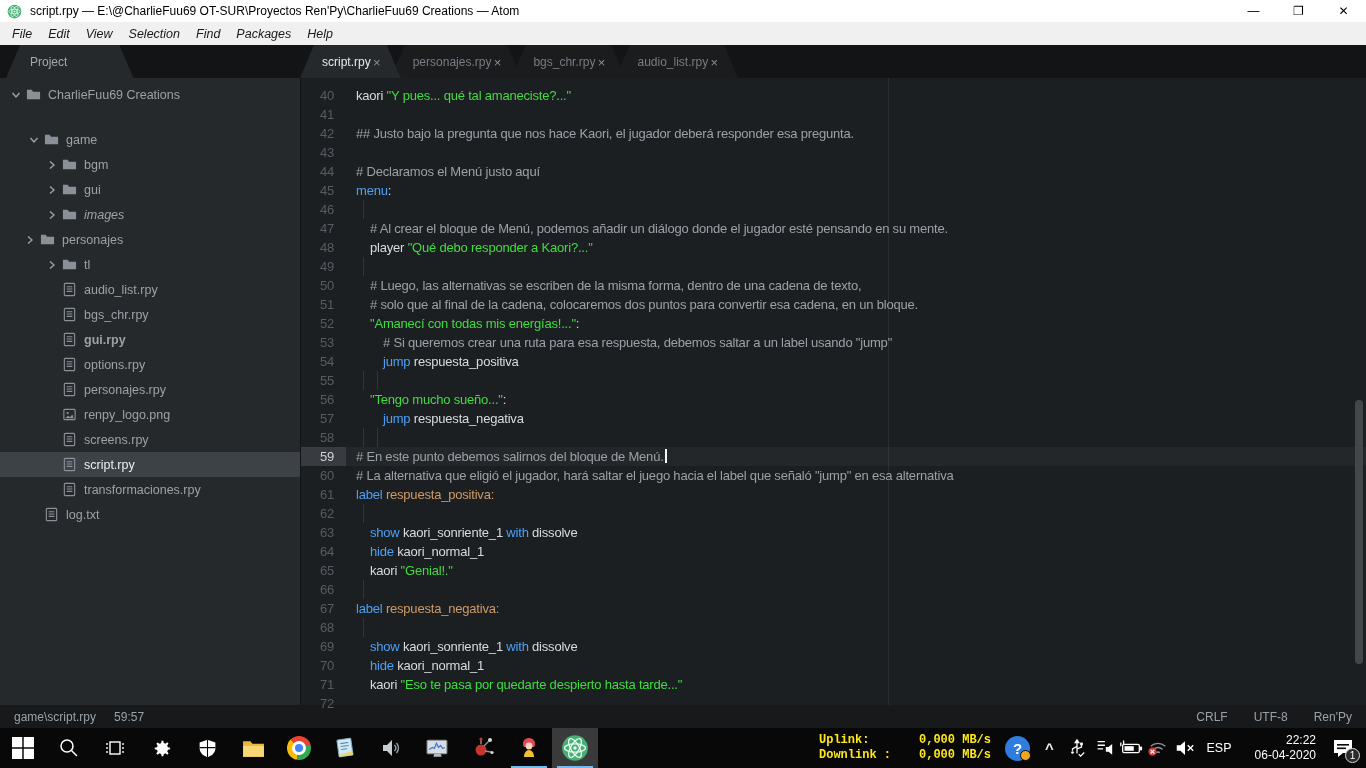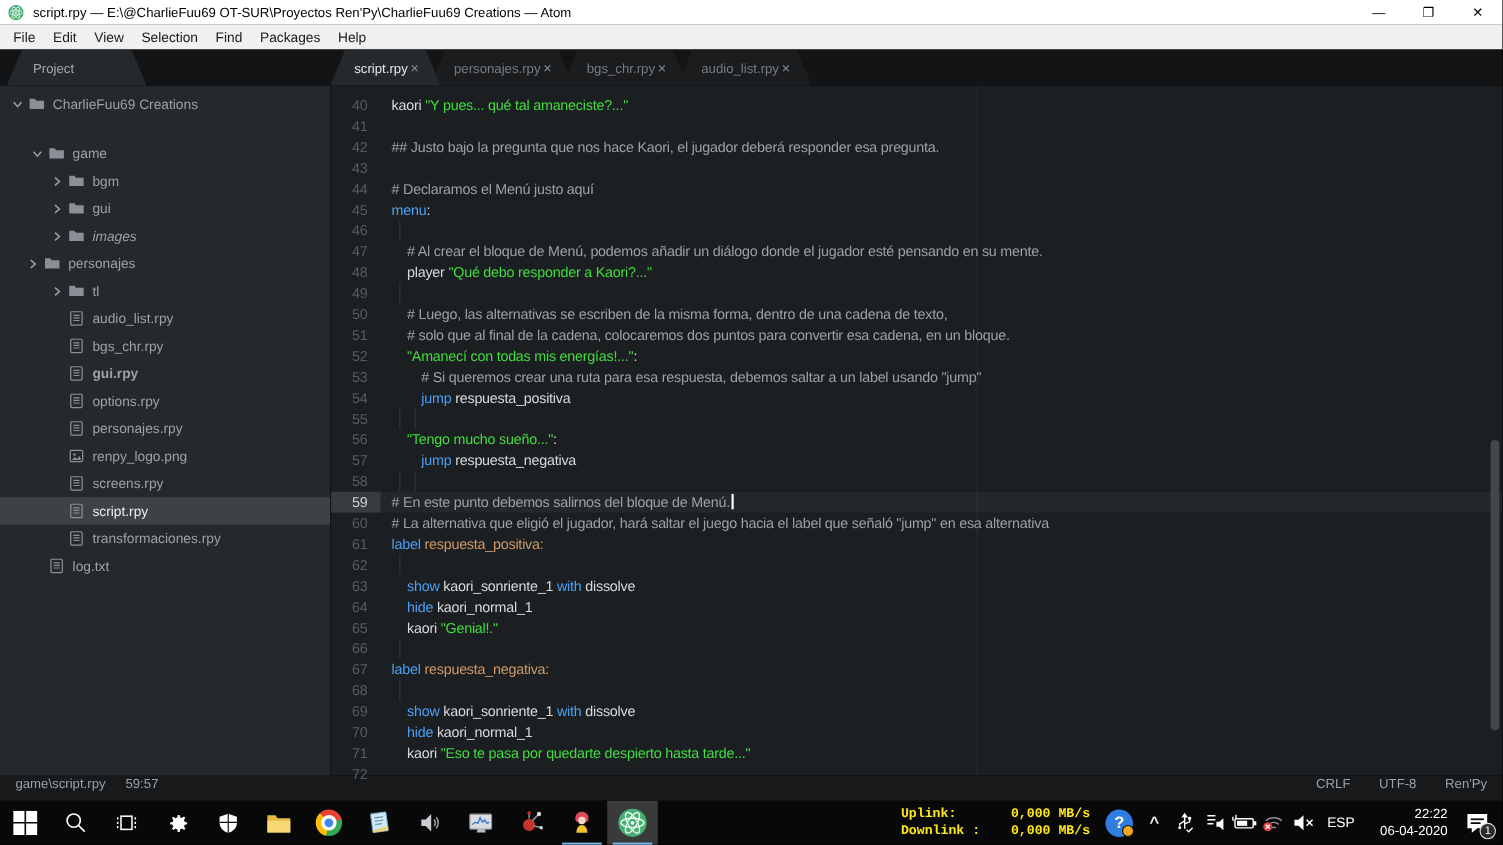--- a/index.html
+++ b/index.html
@@ -5,21 +5,21 @@
   * { margin:0; padding:0; box-sizing:border-box; }
   html,body { width:1366px; height:768px; overflow:hidden; background:#000;
               font-family:"Liberation Sans", sans-serif; }
 
   
   .titlebar { height:22px; background:#ffffff; display:flex; align-items:center; color:#000; font-size:12px; }
   .titlebar .app-ico { width:15px; height:15px; margin:0 8px 0 7px; }
   .win-controls { margin-left:auto; display:flex; height:100%; }
   .win-btn { width:45px; display:flex; align-items:center; justify-content:center; font-size:12px; color:#000; }
   .menubar { height:23px; background:#f0f0f0; display:flex; align-items:center; color:#1a1a1a; font-size:12.5px; padding-left:4px; }
-  .menu-item { padding:3px 8px; }
+  .menu-item { padding:3px 8px;font-style:italic; }
 
   
   .tabstrip { height:33px; background:#131416; display:flex; align-items:stretch; position:relative; }
   .project-zone { width:300px; display:flex; align-items:stretch; }
   .tab { position:relative; display:flex; align-items:center; font-size:12px; color:#767d84;
          background:#1a1c1e; padding:0 30px 0 22px; margin-right:-10px;
          clip-path:polygon(14px 0, calc(100% - 14px) 0, 100% 100%, 0 100%); }
   .tab.active { background:#26292c; color:#e6e9ec; z-index:2; }
   .tab .close { position:absolute; right:20px; top:50%; transform:translateY(-50%);
                 color:#8a9096; font-size:13px; line-height:1; }
@@ -42,21 +42,21 @@
   .gut-line.active { background:#383c40; color:#ced3d9; }
   .code-line { position:relative; padding-left:10px; white-space:pre; color:#d8dbde; }
   .code-line.active { background:rgba(255,255,255,0.04); }
   .tok-k { color:#4ba0f5; } .tok-s { color:#41dc41; } .tok-c { color:#9aa1a8; }
   .tok-t { color:#d8dbde; } .tok-l { color:#cf9a67; }
   .guide { position:absolute; top:0; bottom:0; width:1px; background:#32363a; }
   .cursor { display:inline-block; width:2px; height:14px; background:#ffffff; vertical-align:-2px; margin-left:1px; }
   .scroll-thumb { position:absolute; right:3px; top:322px; width:8px; height:264px; background:#43474b; border-radius:4px; }
 
   
-  .statusbar { height:23px; background:#17191b; display:flex; font-size:12px; color:#9aa1a8; padding:0 14px; }
+  .statusbar { height:23px; background:#17191b; display:flex; align-items:center; font-size:12px; color:#9aa1a8; padding:0 14px; }
   .statusbar .left { display:flex; gap:18px; }
   .statusbar .right { margin-left:auto; display:flex; gap:26px; }
 
   
   .taskbar { height:40px; background:#080808; display:flex; align-items:stretch; color:#fff; }
   .tb-btn { width:46px; display:flex; align-items:center; justify-content:center; position:relative; flex:none; }
   .tb-btn.running::after { content:""; position:absolute; left:5px; right:5px; bottom:0; height:2px; background:#76b9ed; }
   .tb-btn.activeapp { background:#3a3a3a; }
   .tb-spacer { flex:1; }
   .net { display:flex; flex-direction:column; justify-content:center; font-size:12px; font-weight:bold; color:#ffe81a; line-height:15px; margin-right:8px; }

